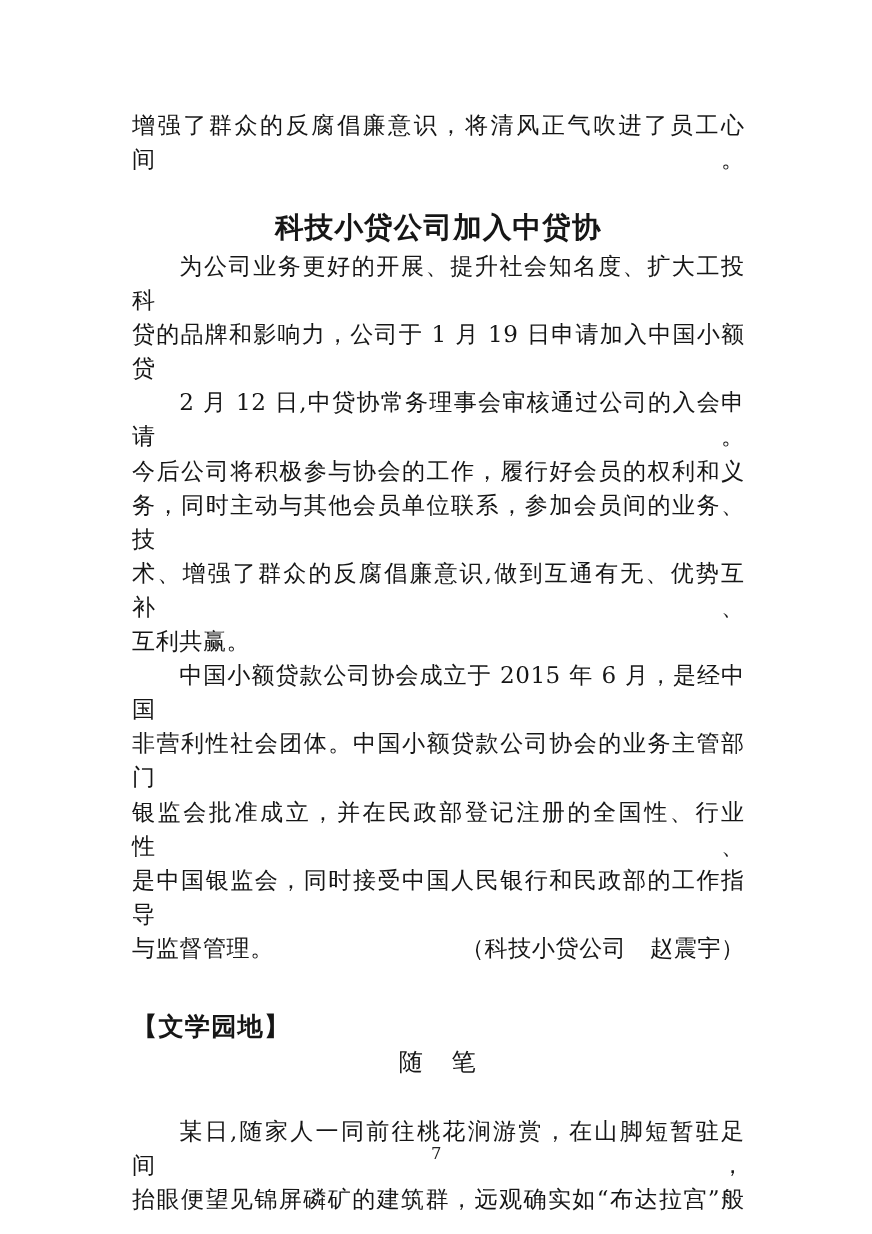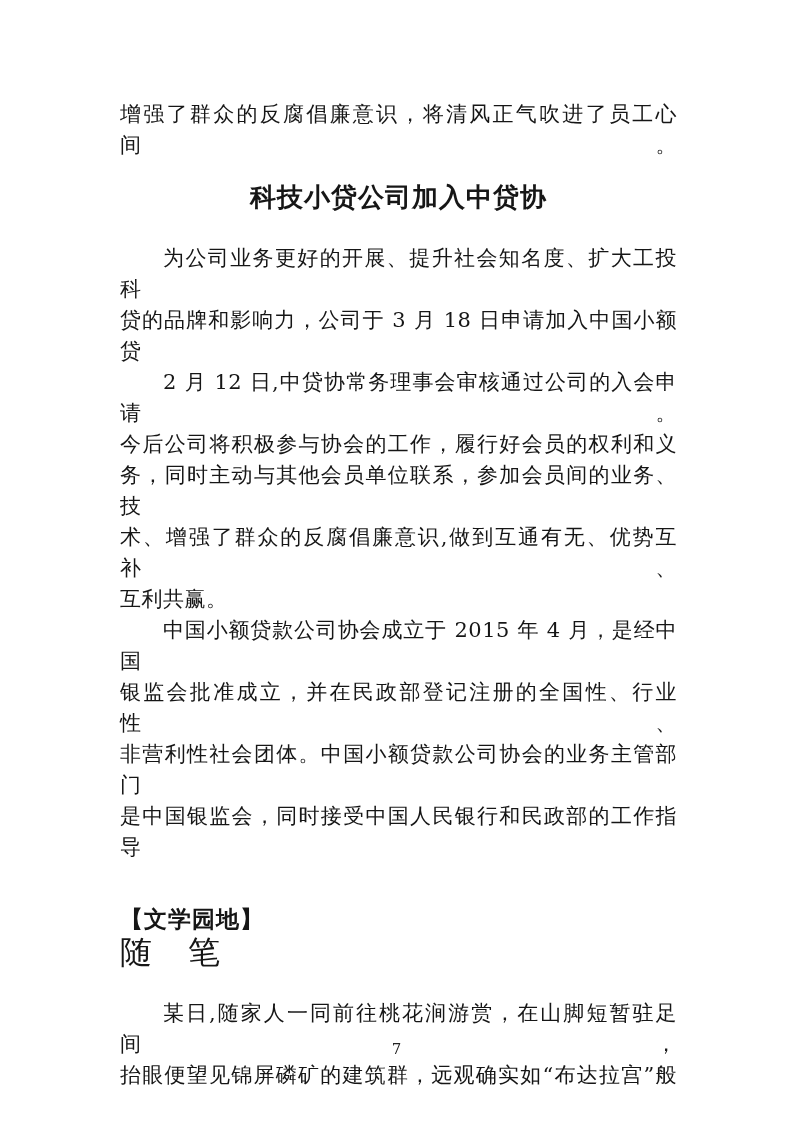--- a/index.html
+++ b/index.html
@@ -30,42 +30,42 @@
   }
   .jf { text-align-last: justify; white-space: normal; }
   .short { text-align: left; text-align-last: left; }
   .rt { text-align: right; text-align-last: right; padding-right: 6px; }
   .ind { text-indent: 43px; }
   .split { display: flex; justify-content: space-between; letter-spacing: 0.5px; }
   .split span { font-size: 21px; line-height: 31px; }
 
   .block-prev { margin-top: 99px; }
   .article-title {
-    margin-top: 16px;
+    margin-top: 26px;
     font-family: "DejaVu Sans", "Liberation Sans", sans-serif;
     font-weight: 700;
     font-size: 26px;
     line-height: 40px;
     text-align: center;
     letter-spacing: 1px;
   }
-  .para-a { margin-top: 26px; }
+  .para-a { }
   .section-marker {
     margin-top: 40px;
     font-size: 23px;
     line-height: 31px;
     font-weight: 700;
     letter-spacing: 1px;
   }
   .essay-title {
     font-family: "DejaVu Sans", "Liberation Sans", sans-serif;
     font-weight: 500;
-    font-size: 32px;
+    font-size: 22px;
     line-height: 36px;
-    text-align: left;
+    text-align: center;
     letter-spacing: 2px;
   }
   .para-d { margin-top: 28px; }
   .page-number {
     position: absolute;
     top: 1040px;
     left: 0;
     width: 793px;
     text-align: center;
     font-size: 15px;
@@ -80,36 +80,40 @@
   <div class="content">
 
     <div class="block-prev">
       <div class="l jf">增强了群众的反腐倡廉意识，将清风正气吹进了员工心间。</div>
     </div>
 
     <div class="article-title">科技小贷公司加入中贷协</div>
 
     <div class="para-a">
       <div class="l jf ind">为公司业务更好的开展、提升社会知名度、扩大工投科</div>
-      <div class="l jf">贷的品牌和影响力，公司于 3 月 18 日申请加入中国小额贷</div>
+      <div class="l jf">贷的品牌和影响力，公司于 1 月 19 日申请加入中国小额贷</div>
     </div>
 
     <div>
       <div class="l jf ind">2 月 12 日,中贷协常务理事会审核通过公司的入会申请。</div>
       <div class="l jf">今后公司将积极参与协会的工作，履行好会员的权利和义</div>
       <div class="l jf">务，同时主动与其他会员单位联系，参加会员间的业务、技</div>
       <div class="l jf">术、增强了群众的反腐倡廉意识,做到互通有无、优势互补、</div>
       <div class="l short">互利共赢。</div>
     </div>
 
     <div>
-      <div class="l jf ind">中国小额贷款公司协会成立于 2015 年 4 月，是经中国</div>
+      <div class="l jf ind">中国小额贷款公司协会成立于 2015 年 6 月，是经中国</div>
+      <div class="l jf">非营利性社会团体。中国小额贷款公司协会的业务主管部门</div>
       <div class="l jf">银监会批准成立，并在民政部登记注册的全国性、行业性、</div>
-      <div class="l jf">非营利性社会团体。中国小额贷款公司协会的业务主管部门</div>
       <div class="l jf">是中国银监会，同时接受中国人民银行和民政部的工作指导</div>
+      <div class="l split">
+        <span>与监督管理。</span>
+        <span>（科技小贷公司　赵震宇）</span>
+      </div>
     </div>
 
     <div class="section-marker">【文学园地】</div>
     <div class="essay-title">随　笔</div>
 
     <div class="para-d">
       <div class="l jf ind">某日,随家人一同前往桃花涧游赏，在山脚短暂驻足间，</div>
       <div class="l jf">抬眼便望见锦屏磷矿的建筑群，远观确实如“布达拉宫”般</div>
 
     </div>

